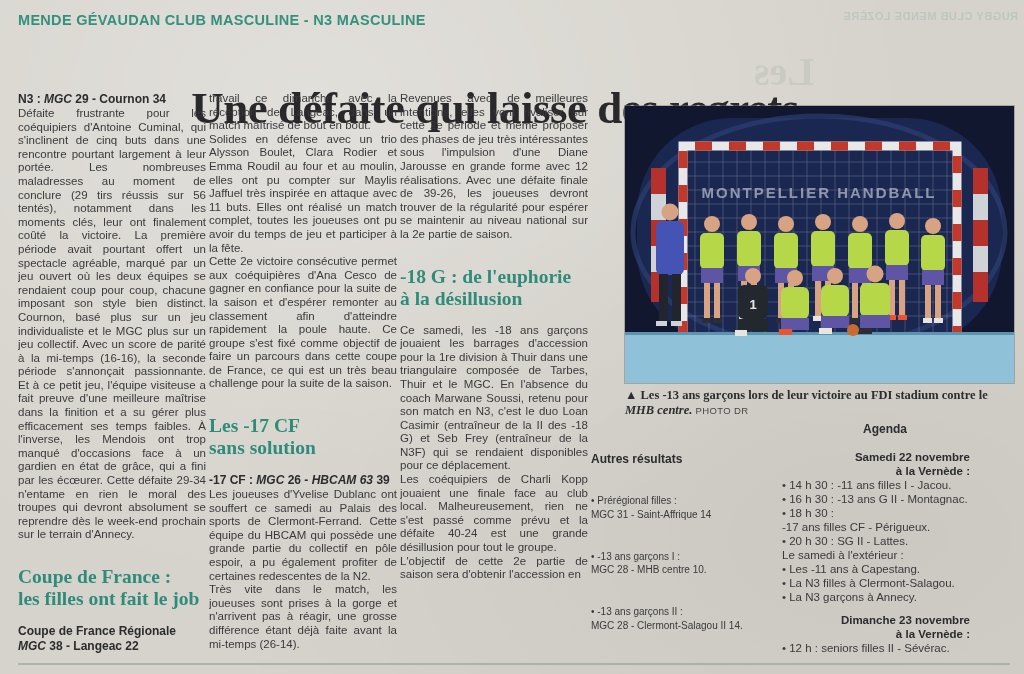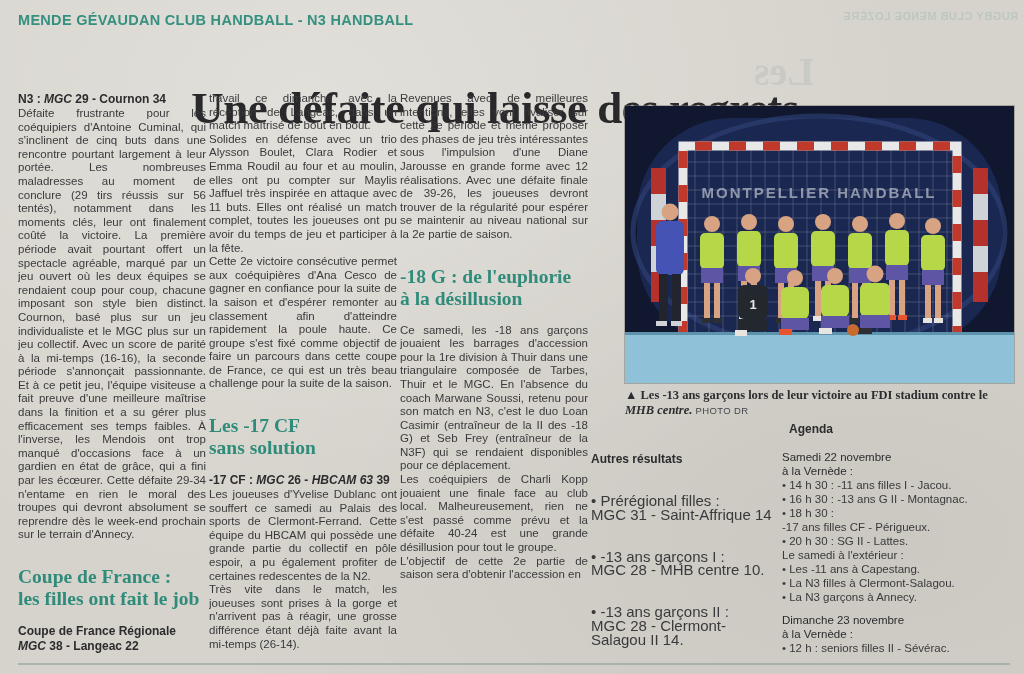--- a/index.html
+++ b/index.html
@@ -58,55 +58,55 @@
     margin:24px 0 14px 0;
     font-family:"Liberation Serif", serif;
     font-size:19.5px;line-height:22px;font-weight:bold;
     color:#2f8b7a;
   }
   .minihead{
     font-size:12px;line-height:14px;font-weight:bold;color:#2c2c2e;
     margin:28px 0 2px 0;
   }
   .result-block{margin-top:2px;}
-  .result-line{font-size:15px;line-height:13.8px;margin-top:28px;}
+  .result-line{font-size:10px;line-height:13.8px;margin-top:28px;}
   .result-line .cat{}
   .result-line .sc{}
   .pad-photo{padding-top:332px;}
   .photo{
     position:absolute;left:625px;top:106px;width:389px;height:277px;
     background:#10172e;outline:1px solid rgba(120,120,115,.5);
   }
   .caption{
     position:absolute;left:625px;top:388px;width:392px;
     font-family:"Liberation Serif", serif;
     font-size:12.5px;line-height:15px;font-weight:bold;color:#2d2d2f;
     text-align:left;
   }
   .caption .credit{
     font-family:"Liberation Sans", sans-serif;
     font-weight:normal;font-size:9.5px;letter-spacing:.4px;color:#46464a;
   }
   .caption i{font-style:italic;}
   .agenda-line{font-size:11.5px;line-height:14px;}
-  .ag-head{font-weight:normal;color:#2c2c2e;}
+  .ag-head{font-weight:bold;color:#2c2c2e;text-align:right;}
   .ag-item{}
   .ag-gap{height:9px;}
-  .ag-title{font-size:12px;font-weight:bold;color:#2c2c2e;margin:0 0 14px 7px;}
+  .ag-title{font-size:12px;font-weight:bold;color:#2c2c2e;margin:0 0 14px 18px;text-align:center;}
   .bottom-rule{
     position:absolute;left:18px;top:663px;width:992px;height:2px;
     background:rgba(130,160,148,.55);
   }
 </style>
 </head>
 <body>
 
 <div class="page">
 
-  <div class="kicker">MENDE GÉVAUDAN CLUB HANDBALL - N3 HANDBALL</div>
+  <div class="kicker">MENDE GÉVAUDAN CLUB MASCULINE - N3 MASCULINE</div>
   <div class="bleed">RUGBY CLUB MENDE LOZÈRE</div>
   <div class="bleed2">Les</div>
 
   <h1 class="headline">Une défaite qui laisse des regrets</h1>
 
   <div class="columns">
 
     <div class="col">
       <div class="score-line"><span>N3 : </span><i>MGC</i><span> 29 - Cournon 34</span></div>
       <p>Défaite frustrante pour les coéquipiers d'Antoine Cuminal, qui s'inclinent de cinq buts dans une rencontre pourtant largement à leur portée. Les nombreuses maladresses au moment de conclure (29 tirs réussis sur 56 tentés), notamment dans les moments clés, leur ont finalement coûté la victoire. La première période avait pourtant offert un spectacle agréable, marqué par un jeu ouvert où les deux équipes se rendaient coup pour coup, chacune imposant son style bien distinct. Cournon, basé plus sur un jeu individualiste et le MGC plus sur un jeu collectif. Avec un score de parité à la mi-temps (16-16), la seconde période s'annonçait passionnante. Et à ce petit jeu, l'équipe visiteuse a fait preuve d'une meilleure maîtrise dans la finition et a su gérer plus efficacement ses temps faibles. À l'inverse, les Mendois ont trop manqué d'occasions face à un gardien en état de grâce, qui a fini par les écœurer. Cette défaite 29-34 n'entame en rien le moral des troupes qui devront absolument se reprendre dès le week-end prochain sur le terrain d'Annecy.</p>

